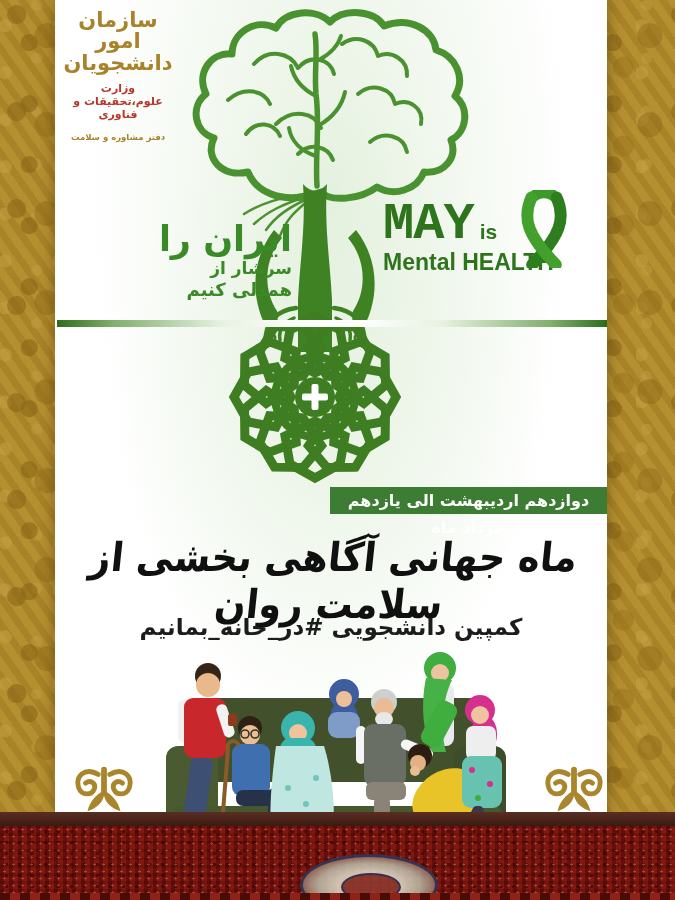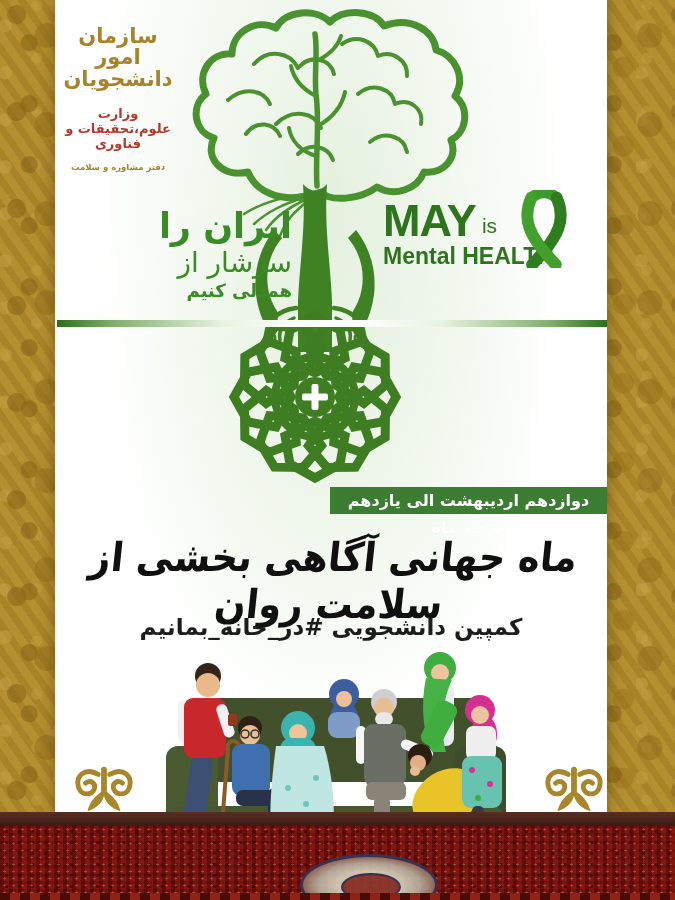--- a/index.html
+++ b/index.html
@@ -27,39 +27,39 @@
     background:#ffffff;
     box-shadow:0 0 14px rgba(60,40,5,.45);
   }
   .white-panel::before{
     content:"";position:absolute;inset:0;
     background:
       radial-gradient(ellipse at 50% 24%, rgba(214,233,205,.6), rgba(255,255,255,0) 62%),
       radial-gradient(ellipse at 50% 50%, rgba(222,238,215,.35), rgba(255,255,255,0) 55%);
   }
   
-  .logo{position:absolute;left:60px;top:22px;width:116px;text-align:center;}
+  .logo{position:absolute;left:60px;top:6px;width:116px;text-align:center;}
   .logo .emblem{
     font-weight:bold;color:#a8832a;font-size:21px;line-height:1.02;
     letter-spacing:-1px;direction:rtl;padding:4px 2px 6px 2px;
   }
-  .logo .ministry{color:#b5372b;font-size:13px;font-weight:bold;direction:rtl;margin-top:10px;}
+  .logo .ministry{color:#b5372b;font-size:11px;font-weight:bold;direction:rtl;margin-top:2px;}
   .logo .office{color:#a8832a;font-size:8.5px;font-weight:bold;direction:rtl;margin-top:11px;}
   
   .brain-tree{position:absolute;left:158px;top:0;width:320px;height:492px;}
   
   .motto{position:absolute;left:84px;top:208px;width:208px;text-align:right;direction:rtl;color:#3b8a28;}
-  .motto .l1{font-size:35px;font-weight:bold;line-height:1.05;}
-  .motto .l2{font-size:28px;font-weight:normal;line-height:1.25;padding-left:28px;}
+  .motto .l1{font-size:35px;font-weight:bold;line-height:1.05;margin-top:13px;}
+  .motto .l2{font-size:17px;font-weight:bold;line-height:1.25;padding-left:28px;}
   .motto .l3{font-size:18px;font-weight:bold;line-height:1.25;}
   
   .may{position:absolute;left:383px;top:200px;width:215px;color:#2e741d;}
   .may .row1{display:flex;align-items:flex-end;}
-  .may .month{font-family:Liberation Sans, sans-serif;font-size:45px;font-weight:bold;letter-spacing:-1px;line-height:.95;}
-  .may .is{font-family:"Liberation Sans",sans-serif;font-size:21px;font-weight:normal;margin-left:6px;margin-bottom:5px;}
+  .may .month{font-family:Liberation Mono, monospace;font-size:52px;font-weight:bold;letter-spacing:-1px;line-height:.95;}
+  .may .is{font-family:"Liberation Sans",sans-serif;font-size:21px;font-weight:bold;margin-left:6px;margin-bottom:5px;}
   .may .l2,.may .l3{font-family:"Liberation Sans",sans-serif;font-size:23px;font-weight:bold;line-height:1.18;}
   .ribbon{position:absolute;left:512px;top:190px;width:64px;height:78px;}
   
   .rule{
     position:absolute;left:57px;top:320px;width:550px;height:7px;
     background:linear-gradient(90deg,#2c6e1b 0%,#7fae6b 10%,#e8f2e2 30%,#ffffff 46%,#ffffff 54%,#e8f2e2 70%,#7fae6b 90%,#2c6e1b 100%);
   }
   
   .date-banner{
     position:absolute;left:330px;top:487px;width:277px;height:27px;

